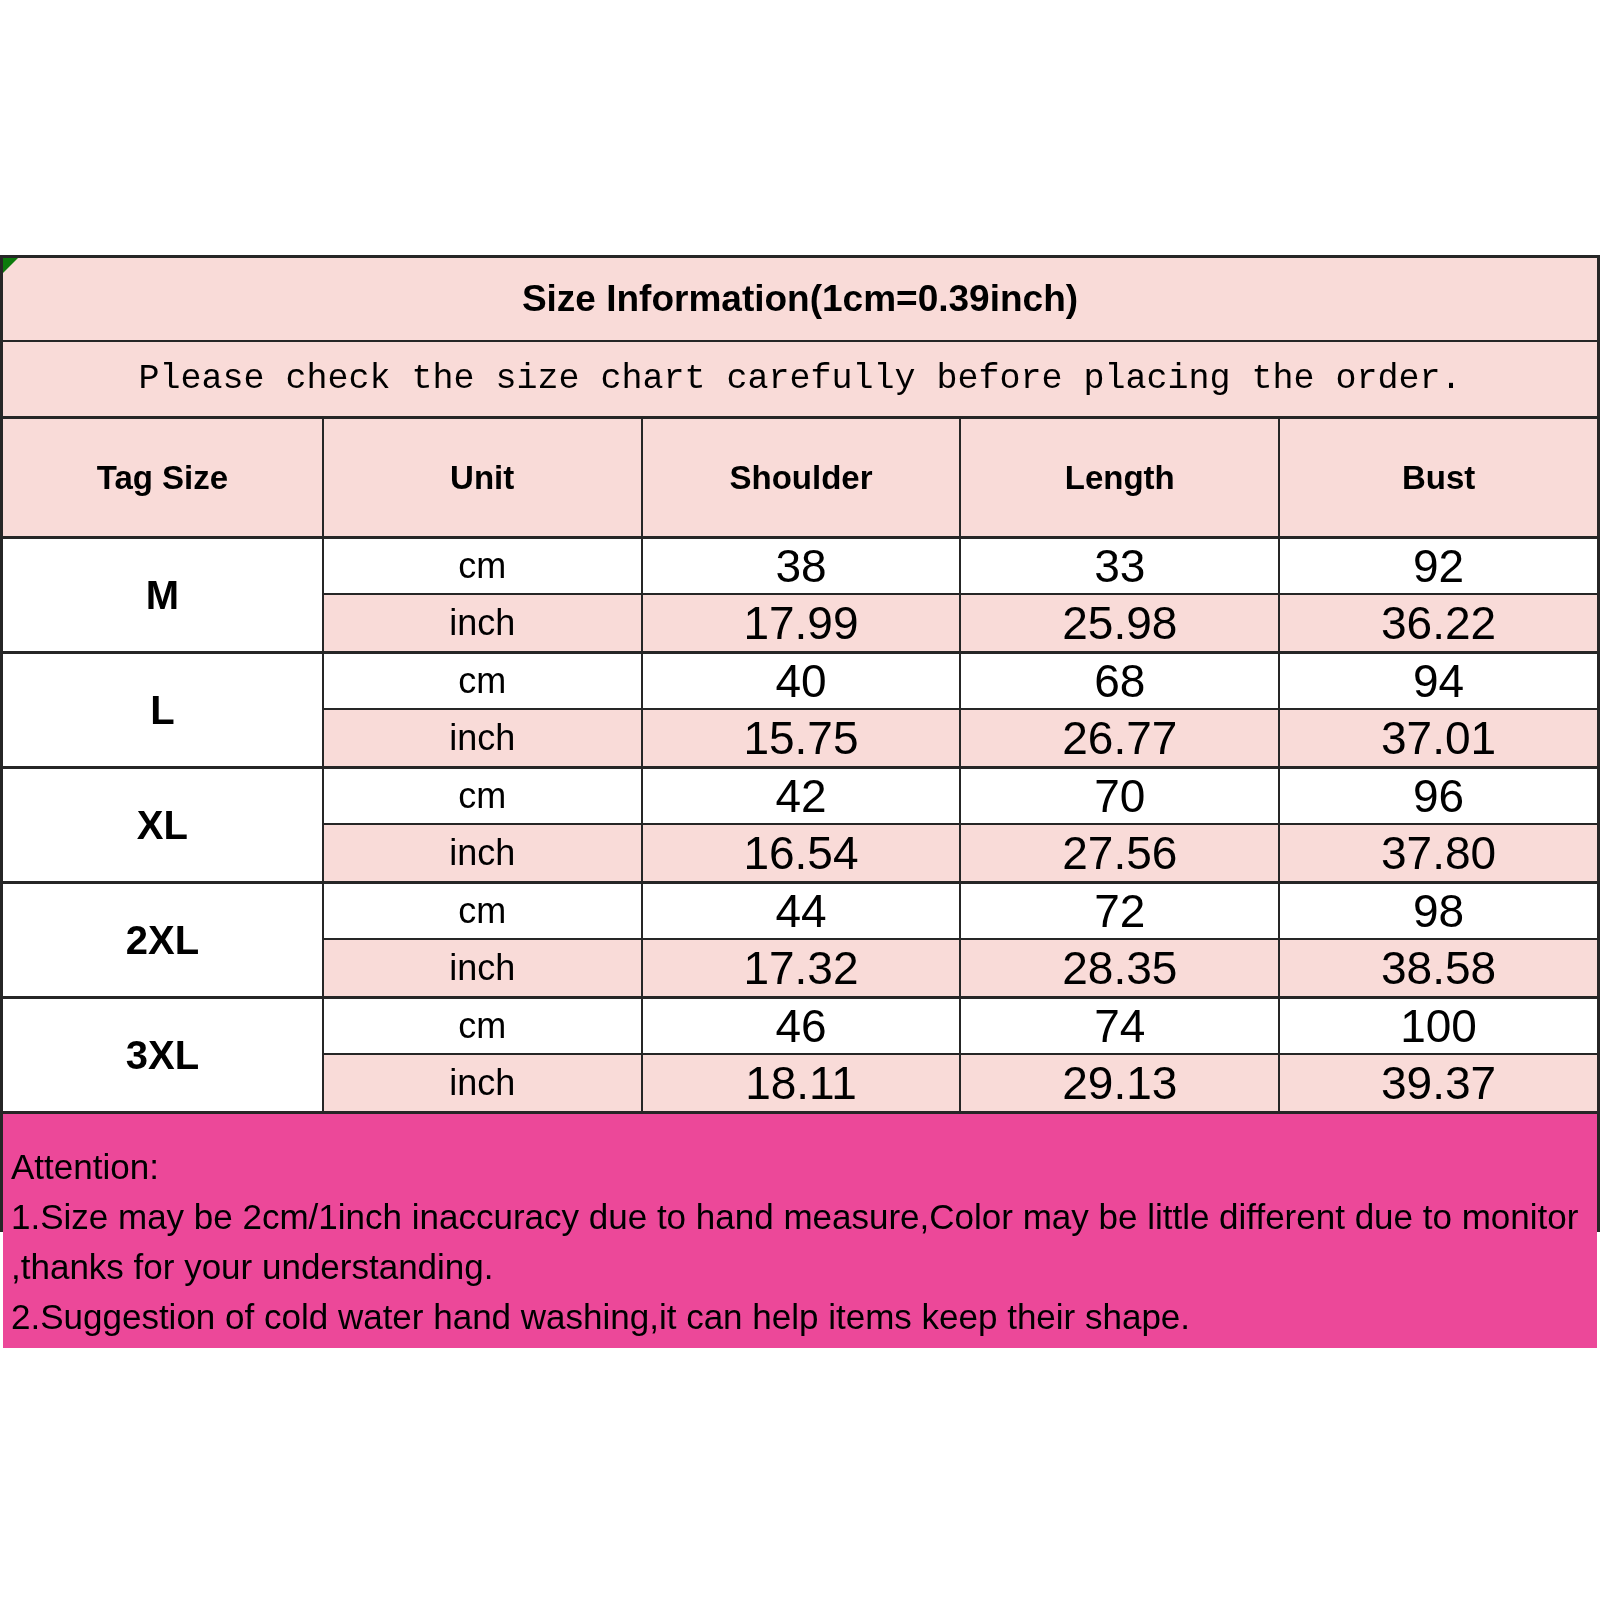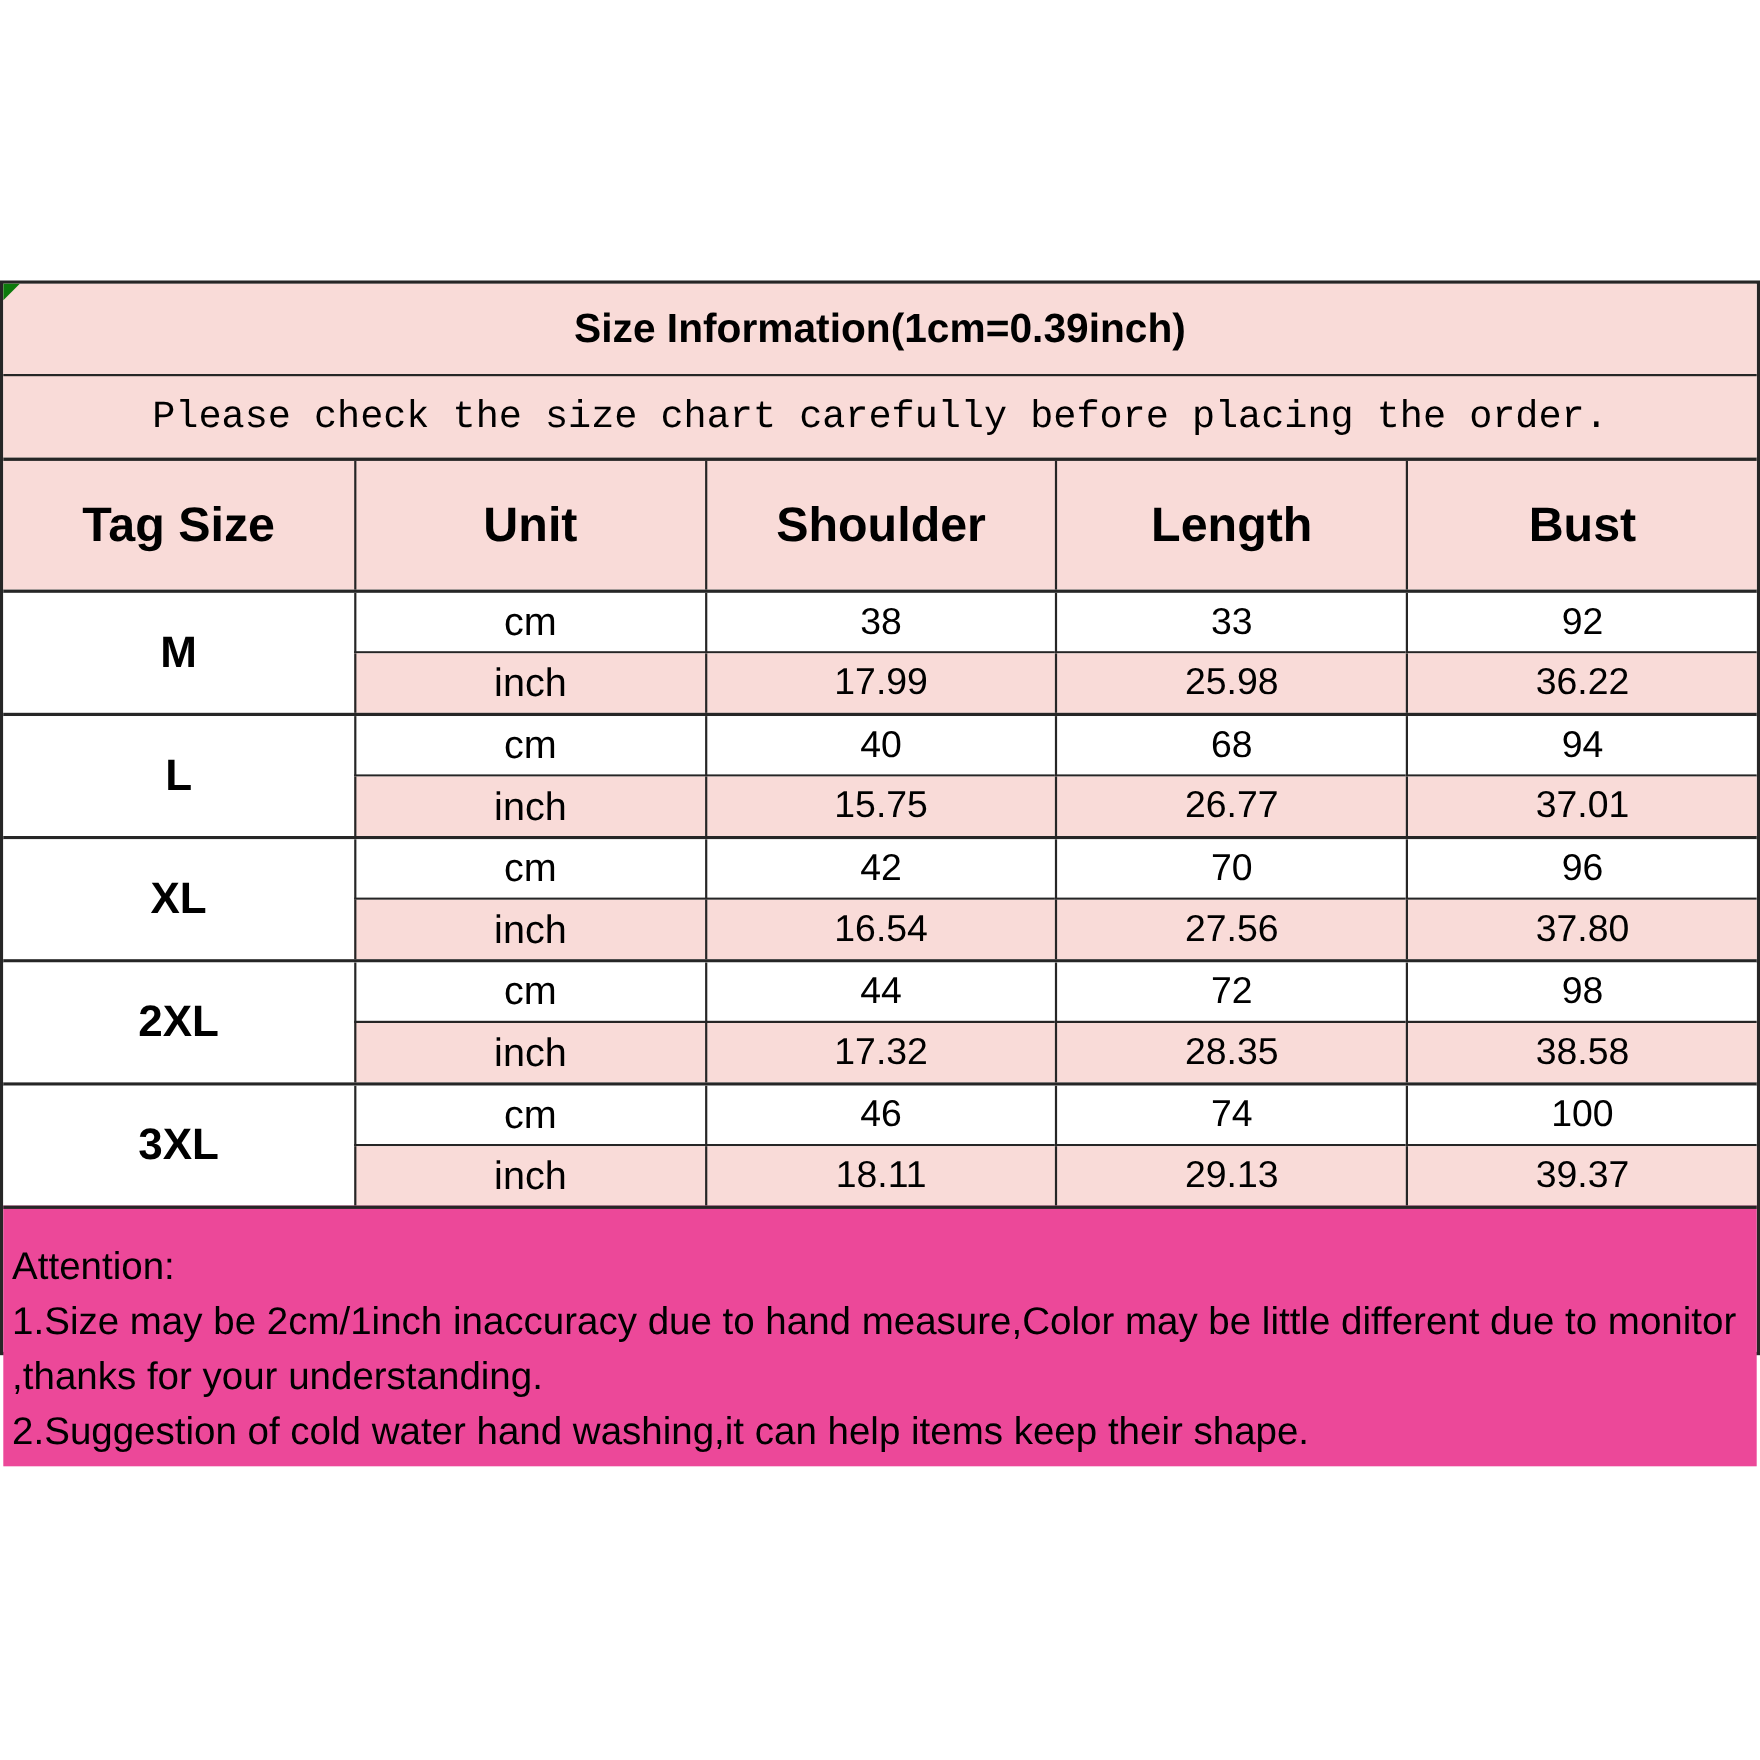--- a/index.html
+++ b/index.html
@@ -48,34 +48,34 @@
   }
 
   .header-row {
     flex: 0 0 120px;
     border-top: 3px solid #262626;
     display: grid;
     grid-template-columns: repeat(5, 1fr);
   }
   .header-cell {
     display: flex; align-items: center; justify-content: center;
-    font-size: 44px; font-weight: bold;
+    font-size: 33px; font-weight: bold;
   }
   .header-cell + .header-cell { border-left: 2px solid #262626; }
 
   .size-block {
     flex: 0 0 112px;
     border-top: 3px solid #262626;
     display: grid;
     grid-template-columns: repeat(5, 1fr);
     grid-template-rows: 1fr 1fr;
   }
   .cell {
     display: flex; align-items: center; justify-content: center;
-    font-size: 34px;
+    font-size: 46px;
   }
   .tag-cell {
     grid-column: 1; grid-row: 1 / 3;
     font-size: 40px; font-weight: bold;
     background: #ffffff;
   }
   .col2 { grid-column: 2; border-left: 2px solid #262626; }
   .col3 { grid-column: 3; border-left: 2px solid #262626; }
   .col4 { grid-column: 4; border-left: 2px solid #262626; }
   .col5 { grid-column: 5; border-left: 2px solid #262626; }

